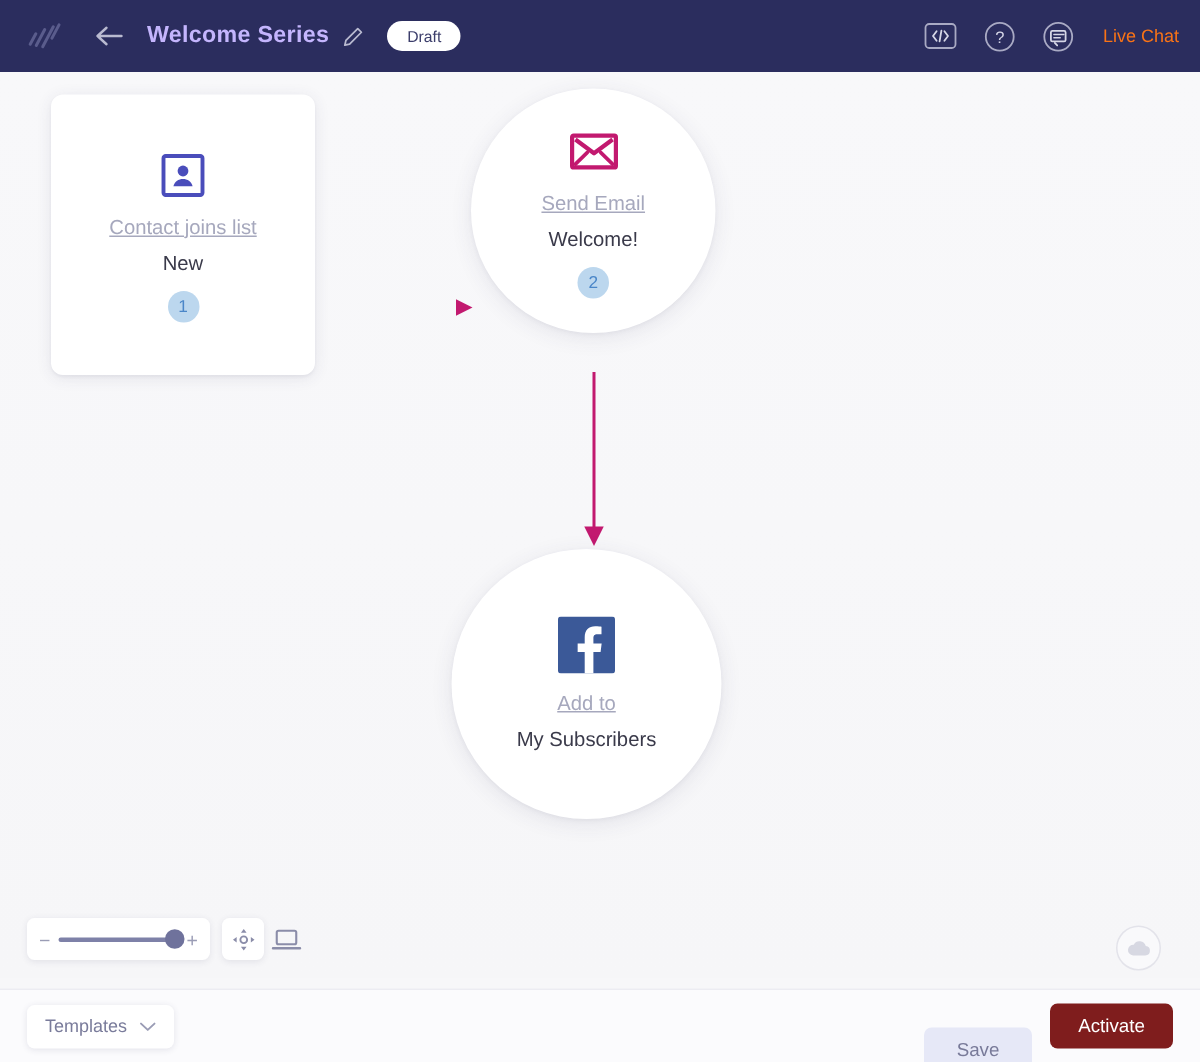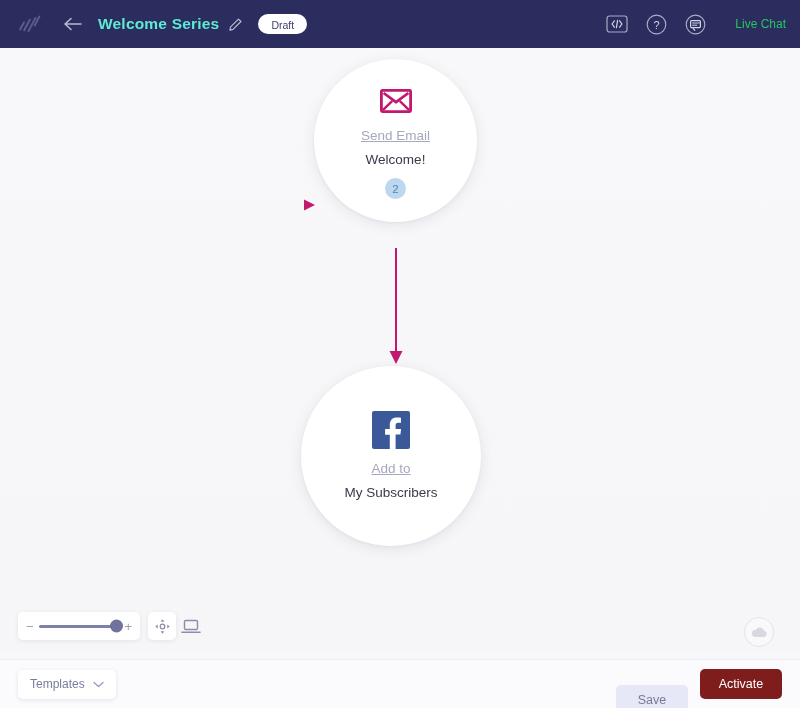--- a/index.html
+++ b/index.html
@@ -49,21 +49,21 @@
   .logo span:nth-child(4) { left: 18px; height: 12px; top: 3px;}
 
   .back-arrow {
     width: 22px; height: 22px;
     margin-right: 14px;
     flex: none;
     display: flex; align-items: center; justify-content: center;
     cursor: pointer;
   }
   .title {
-    color: #5eead4;
+    color: #c4b5fd;
     font-size: 15.5px;
     font-weight: bold;
     letter-spacing: .2px;
     white-space: nowrap;
   }
   .edit-pencil {
     margin-left: 9px;
     width: 15px; height: 15px;
     flex: none;
     display: flex; align-items: center;
@@ -84,23 +84,23 @@
     display: flex;
     align-items: center;
     gap: 17px;
   }
   .hdr-icon {
     width: 22px; height: 22px;
     display: flex; align-items: center; justify-content: center;
     cursor: pointer;
   }
   .live-chat {
-    color: #22c55e;
+    color: #f97316;
     font-size: 12px;
-    margin-left: 12px;
+    margin-left: 2px;
     white-space: nowrap;
     cursor: pointer;
   }
 
   
   .canvas {
     position: absolute;
     top: 48px; left: 0;
     width: 800px;
     height: 604px;
@@ -348,20 +348,32 @@
     </defs>
     <path d="M0 12H100" stroke="url(#gradH)" stroke-width="2"></path>
     <path d="M99 6.5L110 12L99 17.5Z" fill="#c2196f"></path>
   </svg>
 
   <svg class="arrow-v" style="left:383px; top:200px;" width="26" height="120" viewBox="0 0 26 120" fill="none">
     <path d="M13 0V104" stroke="#c2196f" stroke-width="2"></path>
     <path d="M6.5 103L13 116L19.5 103Z" fill="#c2196f"></path>
   </svg>
 
+  <div class="node node-square" style="left:34px; top:15px;">
+    <div class="node-icon">
+      <svg width="30" height="30" viewBox="0 0 30 30" fill="none">
+        <rect x="2" y="2" width="26" height="26" rx="1.5" stroke="#4a4dbb" stroke-width="2.6"></rect>
+        <circle cx="15" cy="12" r="3.6" fill="#4a4dbb"></circle>
+        <path d="M8.6 22.2c.9-3.2 3.4-4.8 6.4-4.8s5.5 1.6 6.4 4.8z" fill="#4a4dbb"></path>
+      </svg>
+    </div>
+    <div class="node-type">Contact joins list</div>
+    <div class="node-label">New</div>
+    <div class="node-badge">1</div>
+  </div>
 
   <div class="node node-circle" style="left:314px; top:11px; width:163px; height:163px;">
     <div class="node-icon">
       <svg width="32" height="26" viewBox="0 0 32 26" fill="none">
         <rect x="1.4" y="2.4" width="29.2" height="21.2" rx="1" stroke="#c2196f" stroke-width="2.8"></rect>
         <path d="M3.6 5L16 14.2L28.4 5" stroke="#c2196f" stroke-width="2.8" stroke-linejoin="round" fill="none"></path>
         <path d="M3.6 21.4L11.6 13.6M28.4 21.4L20.4 13.6" stroke="#c2196f" stroke-width="2.4" stroke-linecap="round"></path>
       </svg>
     </div>
     <div class="node-type">Send Email</div>

